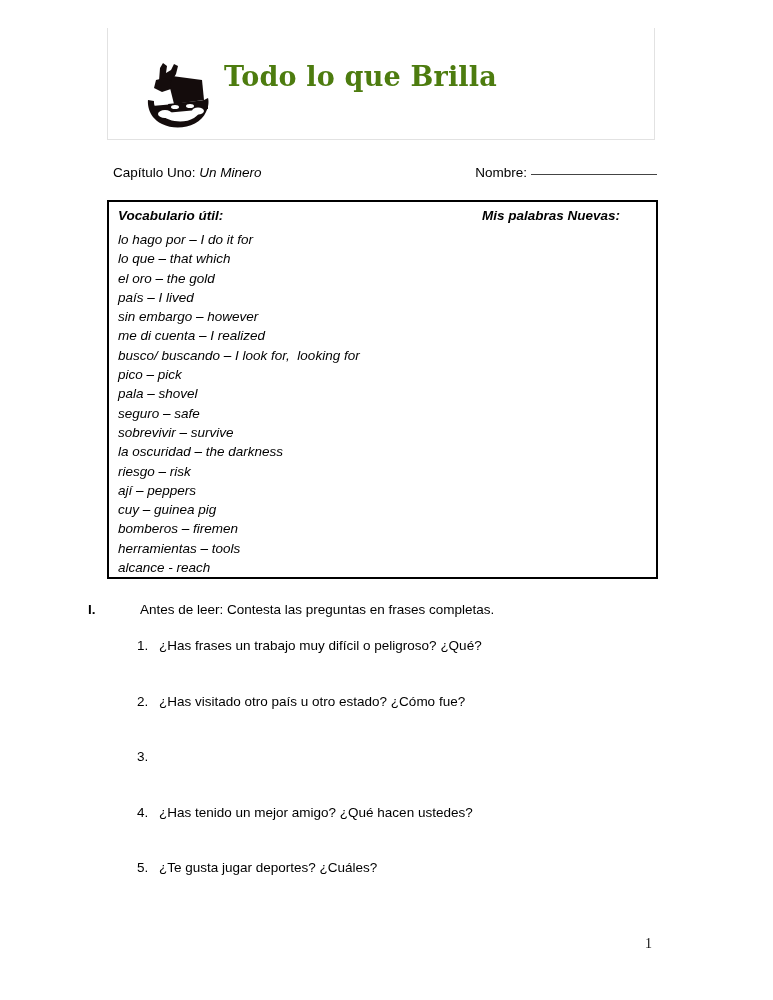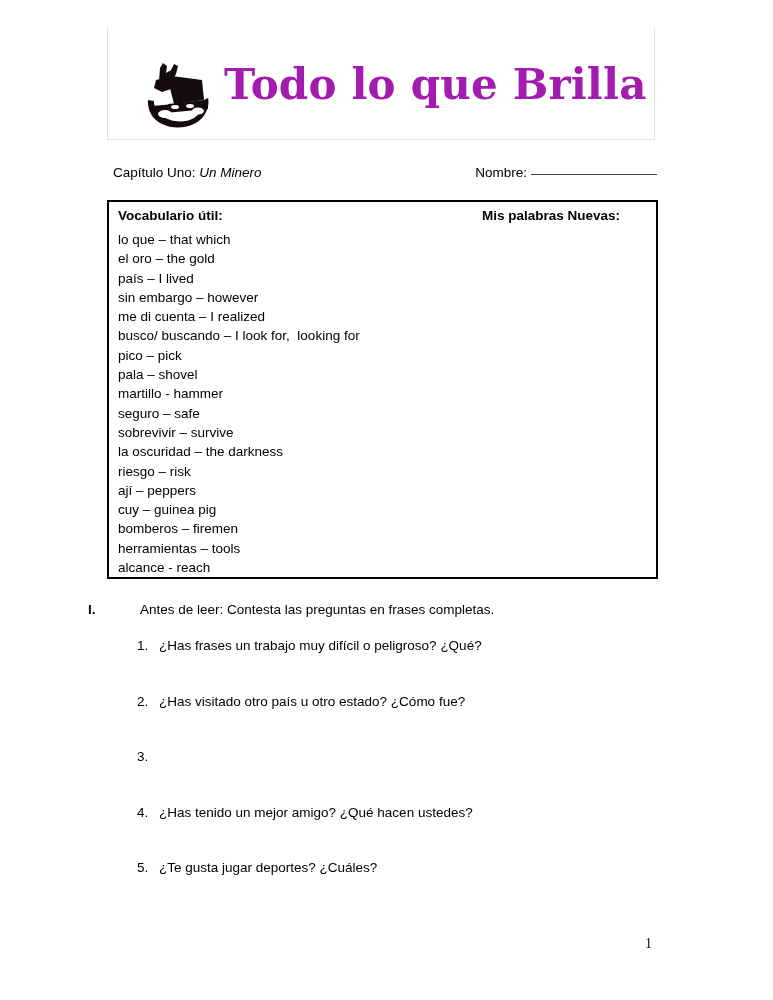--- a/index.html
+++ b/index.html
@@ -44,23 +44,23 @@
     height: 82px;
   }
   .logo svg { display: block; width: 100%; height: 100%; }
 
   .banner-title {
     position: absolute;
     left: 224px;
     top: 62px;
     font-family: "DejaVu Serif", "Liberation Serif", serif;
     font-weight: bold;
-    font-size: 42px;
+    font-size: 27px;
     letter-spacing: 0.2px;
-    color: #a21caf;
+    color: #4d7c0f;
     white-space: nowrap;
     line-height: 1.1;
   }
 
   
   .chapter-row {
     position: absolute;
     left: 113px;
     top: 165px;
     width: 544px;
@@ -94,20 +94,21 @@
 
   
   .vocab-box {
     position: absolute;
     left: 107px;
     top: 200px;
     width: 551px;
     height: 379px;
     border: 2.2px solid #000000;
     box-sizing: border-box;
+    font-style: italic;
   }
   .vocab-inner {
     position: relative;
     padding: 6px 0 0 9px;
     height: 100%;
     box-sizing: border-box;
   }
   .vocab-heading-row {
     position: relative;
     height: 20px;
@@ -231,29 +232,29 @@
     <div class="name-block"><span class="name-label">Nombre:</span><span class="name-rule"></span></div>
   </div>
 
   <div class="vocab-box">
     <div class="vocab-inner">
       <div class="vocab-heading-row">
         <span class="vocab-heading-left">Vocabulario útil:</span>
         <span class="vocab-heading-right">Mis palabras Nuevas:</span>
       </div>
       <ul class="vocab-list">
+        <li>lo hago por – I do it for</li>
         <li>lo que – that which</li>
         <li>el oro – the gold</li>
         <li>país – I lived</li>
         <li>sin embargo – however</li>
         <li>me di cuenta – I realized</li>
         <li>busco/ buscando – I look for,  looking for</li>
         <li>pico – pick</li>
         <li>pala – shovel</li>
-        <li>martillo - hammer</li>
         <li>seguro – safe</li>
         <li>sobrevivir – survive</li>
         <li>la oscuridad – the darkness</li>
         <li>riesgo – risk</li>
         <li>ají – peppers</li>
         <li>cuy – guinea pig</li>
         <li>bomberos – firemen</li>
         <li>herramientas – tools</li>
         <li>alcance - reach</li>
       </ul>

